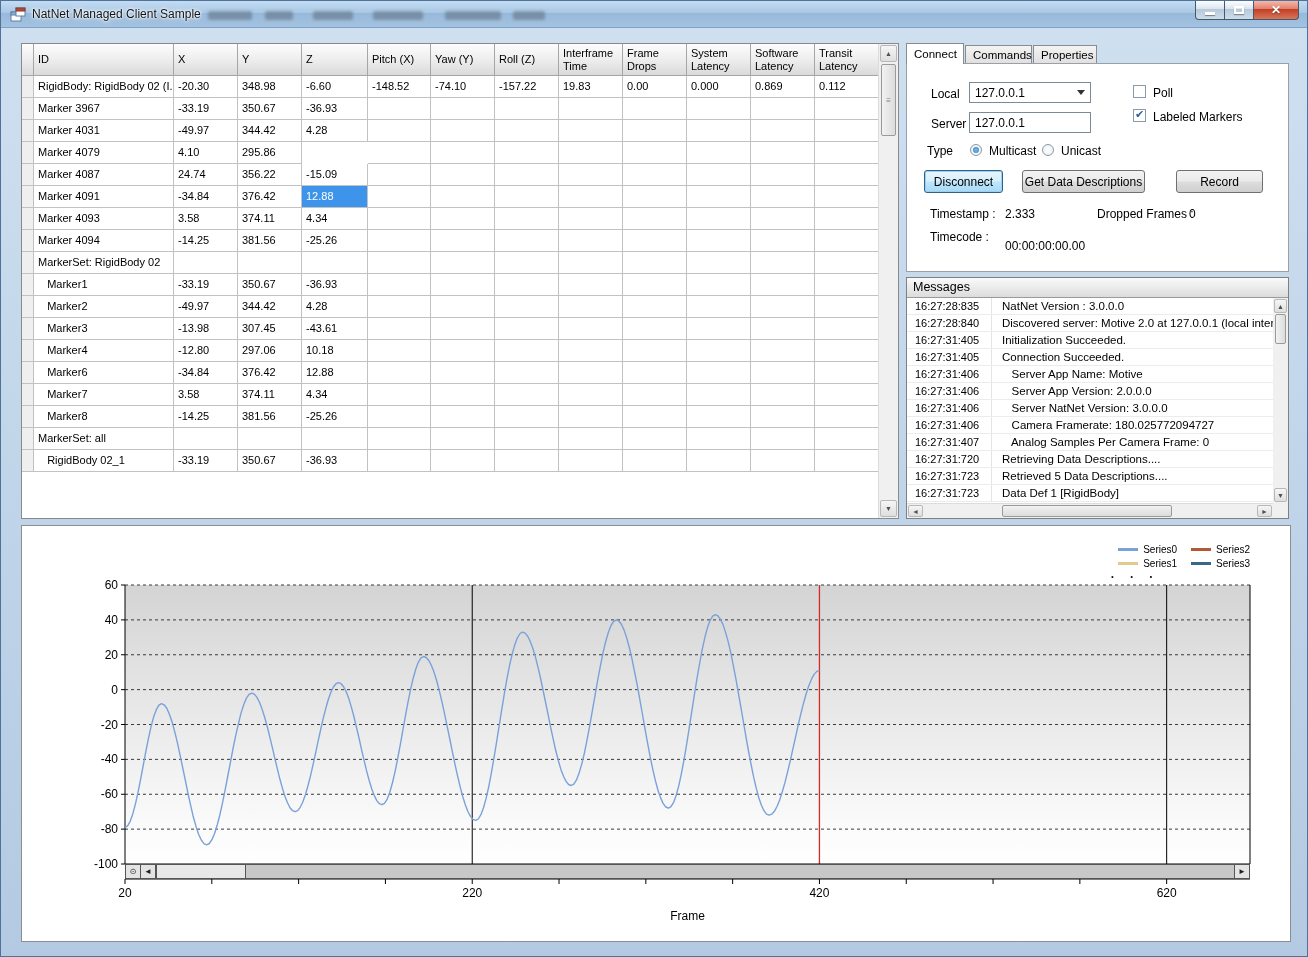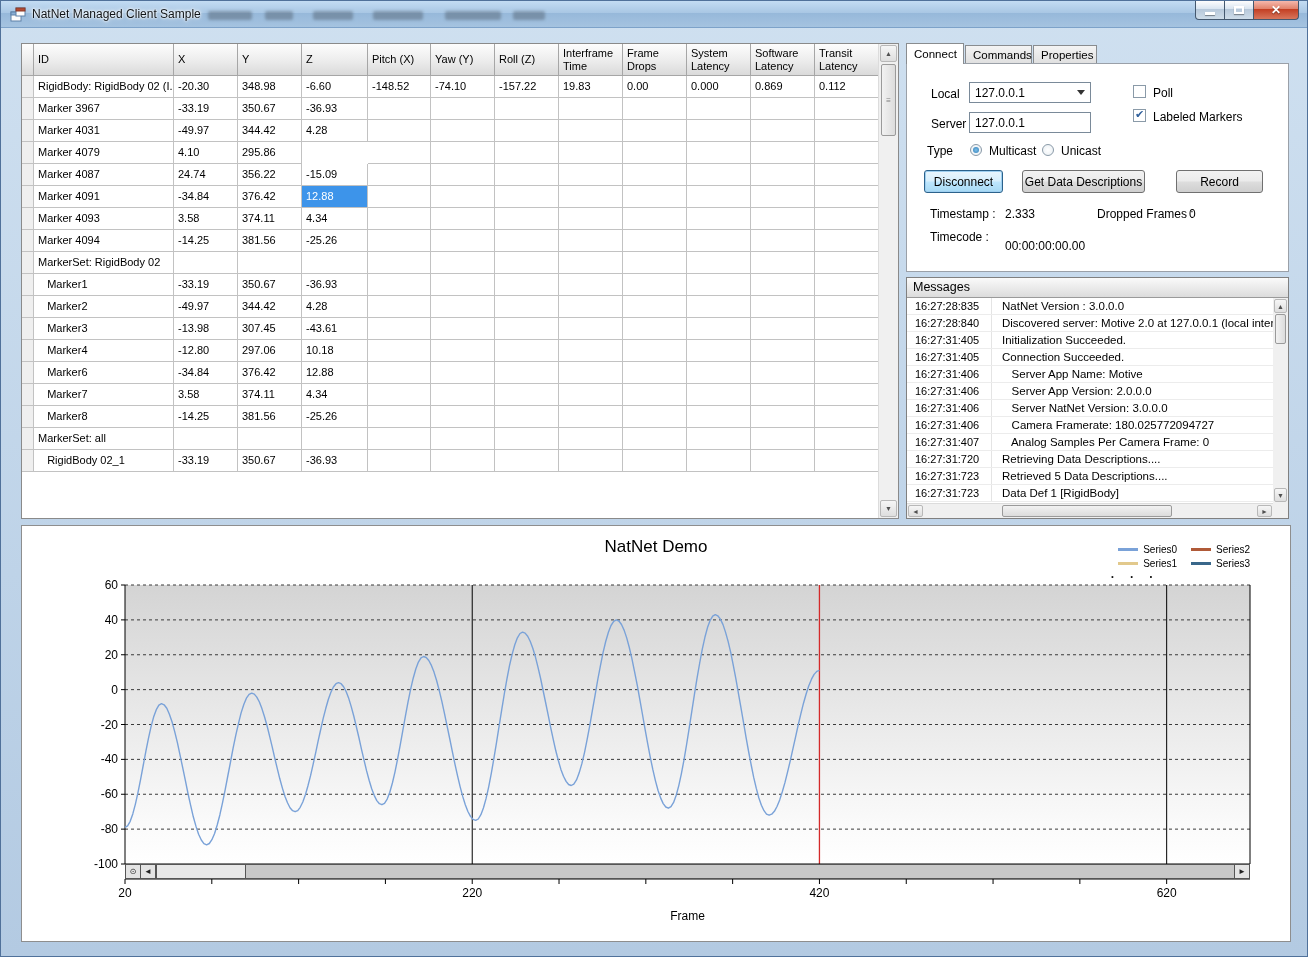--- a/index.html
+++ b/index.html
@@ -533,21 +533,20 @@
     </div>
     <div class="msg-hscroll">
       <div class="hsb-btn" style="left:1px;">◄</div>
       <div class="hsb-thumb" style="left:95px;width:170px;"></div>
       <div class="hsb-btn" style="right:1px;">►</div>
     </div>
     <div class="msg-corner"></div>
   </div>
 
   <div class="chart-panel">
-    <div class="chart-title">NatNet Demo</div>
     <div class="legend" id="chart-legend">
         <div class="legend-item">
           <span class="legend-swatch" style="background: rgb(122, 162, 216);"></span>
           <span>Series0</span>
         </div>
         <div class="legend-item">
           <span class="legend-swatch" style="background: rgb(226, 201, 140);"></span>
           <span>Series1</span>
         </div>
         <div class="legend-item">

